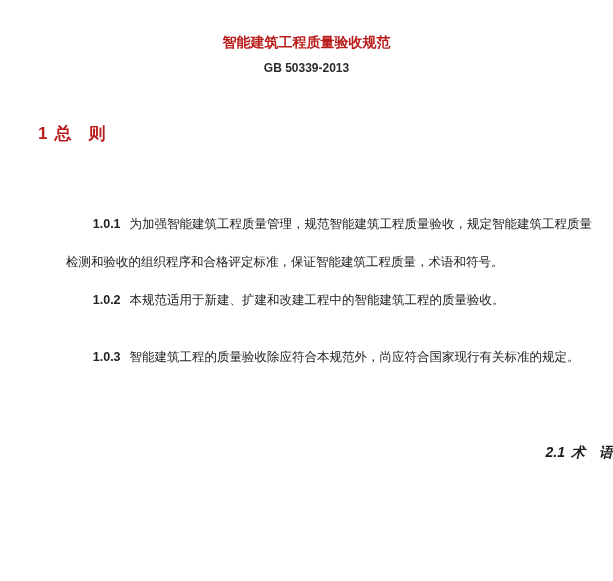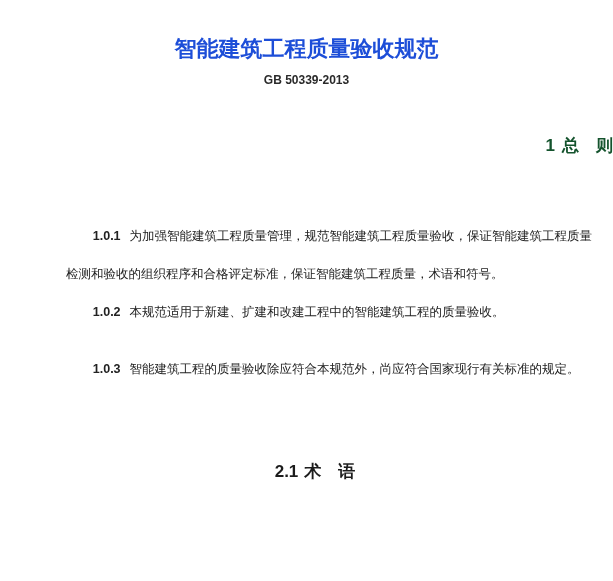--- a/index.html
+++ b/index.html
@@ -13,39 +13,39 @@
     height: 581px;
     background: #ffffff;
     overflow: hidden;
     color: #212121;
     font-family: "Liberation Serif", serif;
   }
 
   .doc-title {
     margin: 34px 0 0 0;
     text-align: center;
-    font-size: 22px;
+    font-size: 14px;
     font-weight: 600;
-    color: #1d4ed8;
+    color: #b91c1c;
     white-space: pre;
   }
   .std-no {
     margin-top: 9px;
     text-align: center;
     font-family: "Liberation Sans", sans-serif;
     font-size: 12px;
     font-weight: 700;
     color: #2a2a2a;
   }
   .chap-heading {
     margin-top: 27px;
-    text-align: right;
+    text-align: left;
     font-size: 17px;
     font-weight: 600;
-    color: #14532d;
+    color: #b91c1c;
     white-space: pre;
     margin-left: 21px;
   }
   .chap-heading .num {
     font-family: "Liberation Sans", sans-serif;
     font-weight: 700;
     margin-right: 7px;
   }
   .chap-heading.second { margin-top: 23px; }
 
@@ -58,25 +58,26 @@
   .cline { white-space: pre; }
   .cline.numbered { padding-left: 8px; }
   .cnum {
     font-family: "Liberation Sans", sans-serif;
     font-weight: 700;
     margin-right: 9px;
   }
 
   .sec-heading {
     margin-top: 42px;
-    text-align: center;
-    font-size: 17px;
+    text-align: right;
+    font-size: 14px;
     font-weight: 700;
     color: #1c1c1c;
     white-space: pre;
+    font-style: italic;
   }
   .sec-heading .num {
     font-family: "Liberation Sans", sans-serif;
     font-weight: 700;
     margin-right: 6px;
   }
 </style>
 </head>
 <body>
 
@@ -84,21 +85,21 @@
 
   <div class="doc-title">智能建筑工程质量验收规范</div>
   <div class="std-no">GB 50339-2013</div>
 
   <div class="chap-heading">
     <span class="num">1</span><span>总　则</span>
   </div>
 
   <div class="clauses">
     <div class="cline numbered">
-      <span class="cnum">1.0.1</span><span>为加强智能建筑工程质量管理，规范智能建筑工程质量验收，保证智能建筑工程质量</span>
+      <span class="cnum">1.0.1</span><span>为加强智能建筑工程质量管理，规范智能建筑工程质量验收，规定智能建筑工程质量</span>
     </div>
     <div class="cline">检测和验收的组织程序和合格评定标准，保证智能建筑工程质量，术语和符号。</div>
     <div class="cline numbered">
       <span class="cnum">1.0.2</span><span>本规范适用于新建、扩建和改建工程中的智能建筑工程的质量验收。</span>
     </div>
     <div class="cline numbered">
       <span class="cnum">1.0.3</span><span>智能建筑工程的质量验收除应符合本规范外，尚应符合国家现行有关标准的规定。</span>
     </div>
   </div>
 

